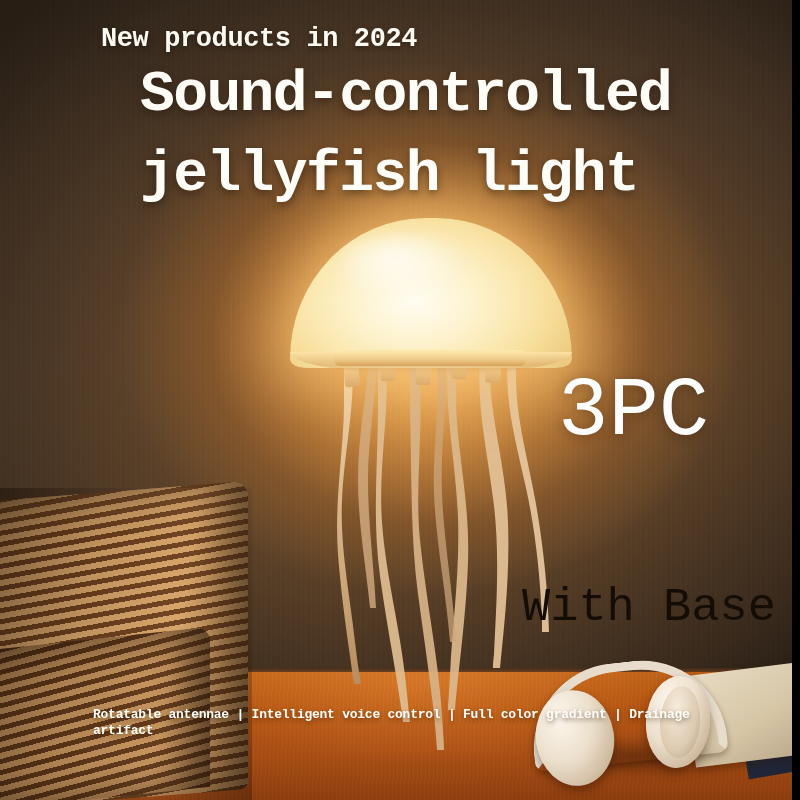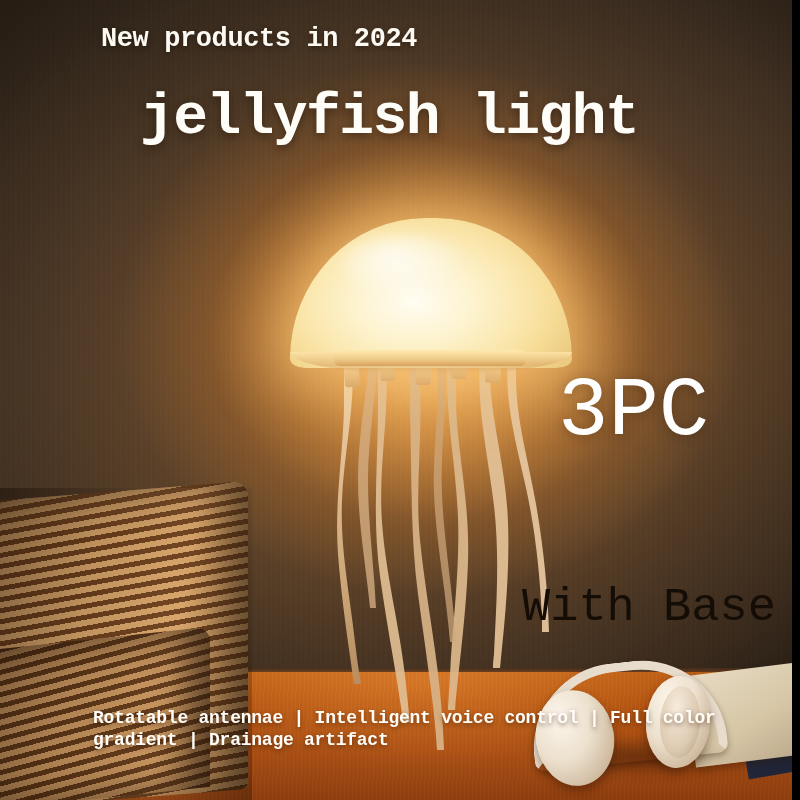--- a/index.html
+++ b/index.html
@@ -286,21 +286,21 @@
     letter-spacing: 0px;
     line-height: 1;
     white-space: nowrap;
     text-align: right;
   }
 
   .features {
     position: absolute;
     left: 93px; top: 707px;
     width: 660px;
-    font-size: 18px;
+    font-size: 13px;
     font-weight: bold;
     line-height: 1.24;
     color: #fffdf8;
     letter-spacing: -0.25px;
     text-shadow: 0 2px 5px rgba(60,26,6,0.55);
   }
 </style>
 </head>
 <body>
 
@@ -394,20 +394,21 @@
 
     <div class="dome"></div>
     <div class="dome-hi"></div>
     <div class="dome-base"></div>
     <div class="dome-rim"></div>
   </div>
 
   <div class="kicker">New products in 2024</div>
 
   <div class="title">
+    <span>Sound-controlled</span>
     <span class="title-l2">jellyfish light</span>
   </div>
 
   <div class="badge-3pc">3PC</div>
   <div class="badge-base">With Base</div>
 
   <div class="features">Rotatable antennae | Intelligent voice control | Full color gradient | Drainage artifact</div>
 
 </div>
 

